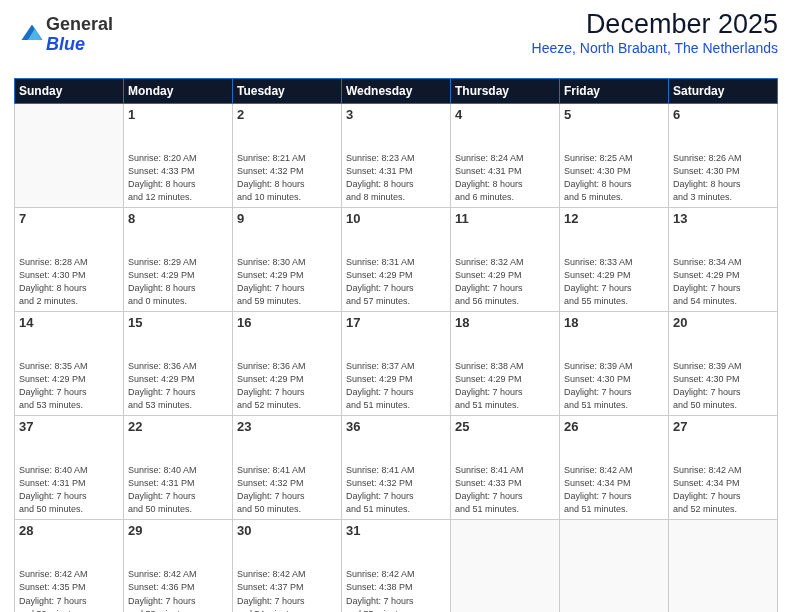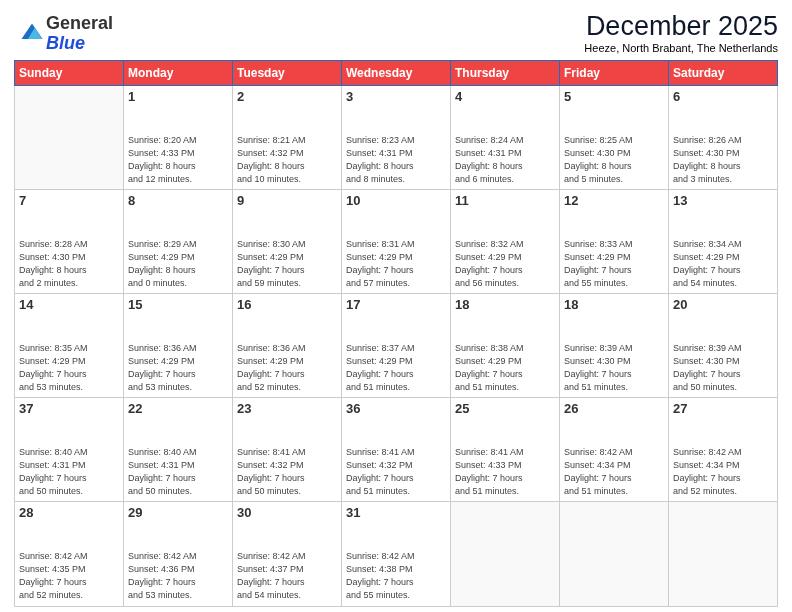--- a/index.html
+++ b/index.html
@@ -12,23 +12,23 @@
     }
     .page {
       width: 792px;
       height: 612px;
       padding: 10px 14px;
       display: flex;
       flex-direction: column;
     }
     .header {
       display: flex;
-      align-items: flex-end;
+      align-items: center;
       justify-content: space-between;
-      margin-bottom: 6px;
+      margin-bottom: 22px;
       gap: 20px;
     }
     .logo {
       display: flex;
       align-items: center;
       margin-top: 4px;
     }
     .logo-text {
       font-size: 18px;
       font-weight: bold;
@@ -45,32 +45,32 @@
     .title-area {
       text-align: right;
     }
     .month-title {
       font-size: 27px;
       font-weight: normal;
       color: #0f172a;
       line-height: 1.1;
     }
     .location {
-      font-size: 11px;
-      color: #000000;
+      font-size: 14px;
+      color: #1d4ed8;
     }
     .calendar {
       flex: 1;
       border: 1px solid #ccc;
       border-collapse: collapse;
       width: 100%;
       table-layout: fixed;
     }
     .calendar th {
-      background-color: #ef4444;
+      background-color: #0f172a;
       color: white;
       font-size: 12px;
       font-weight: bold;
       padding: 5px 4px;
       text-align: left;
       border: 1px solid #1a6ec4;
     }
     .calendar td {
       border: 1px solid #ccc;
       vertical-align: top;

